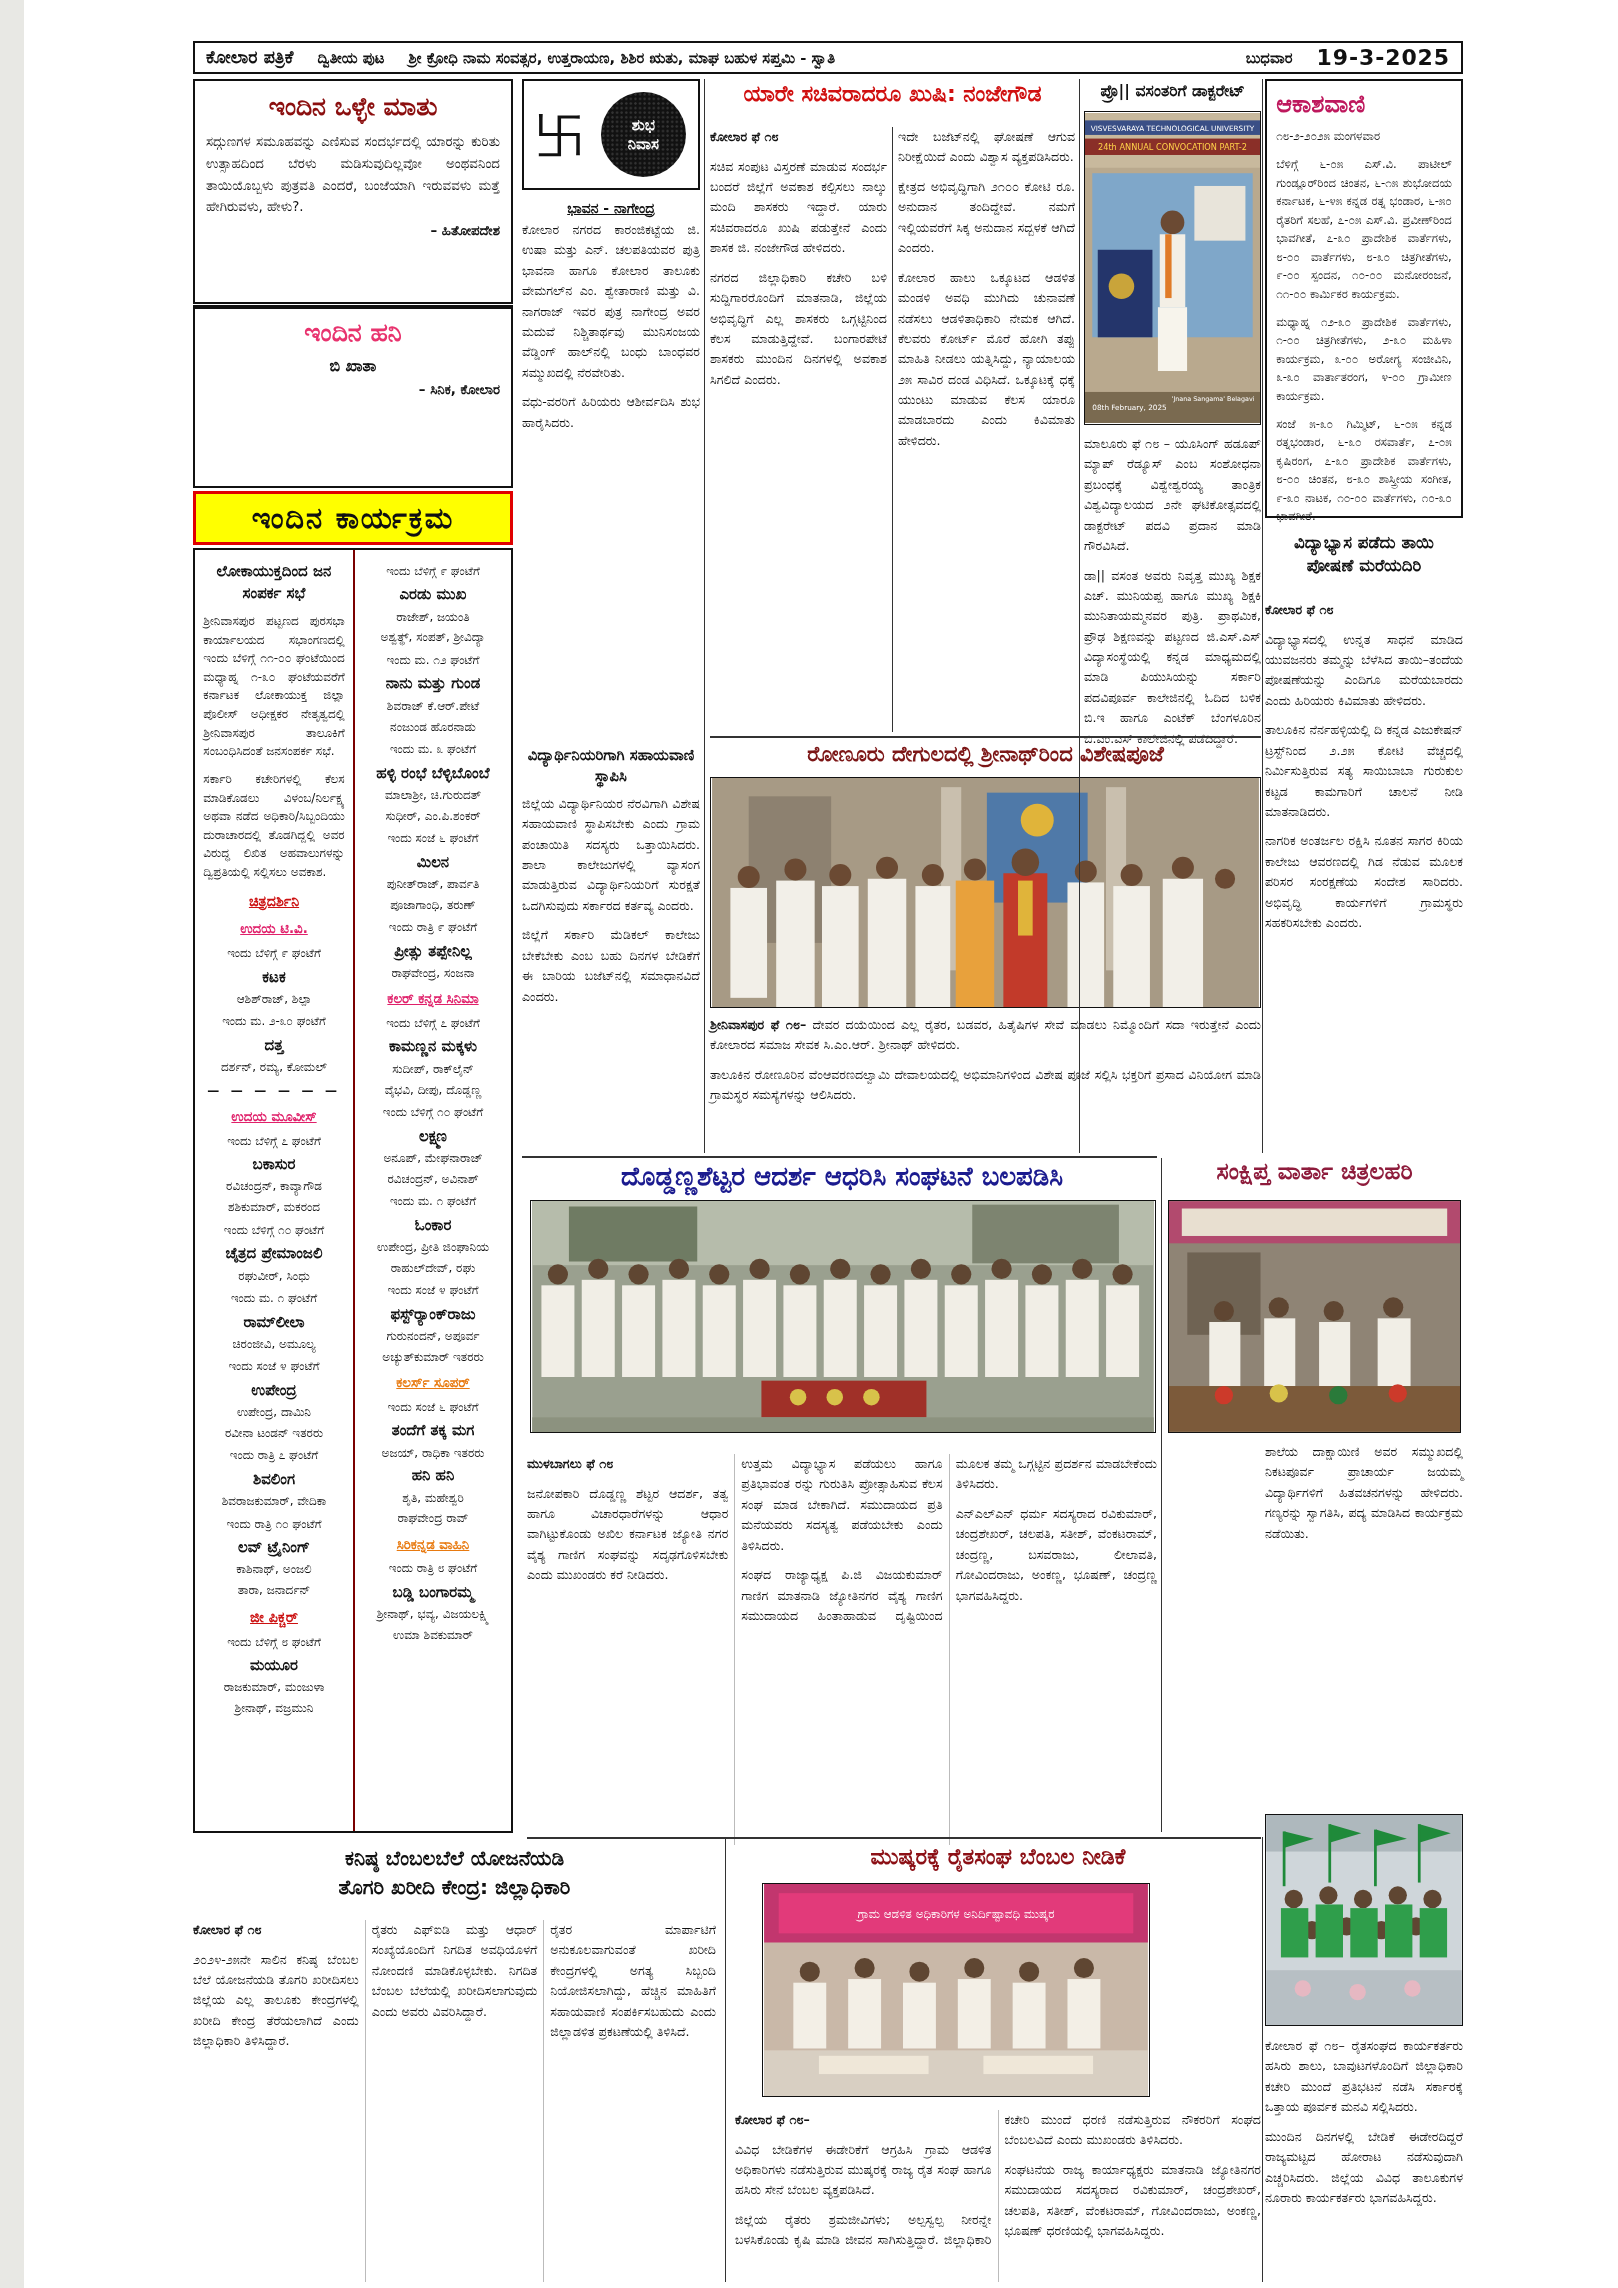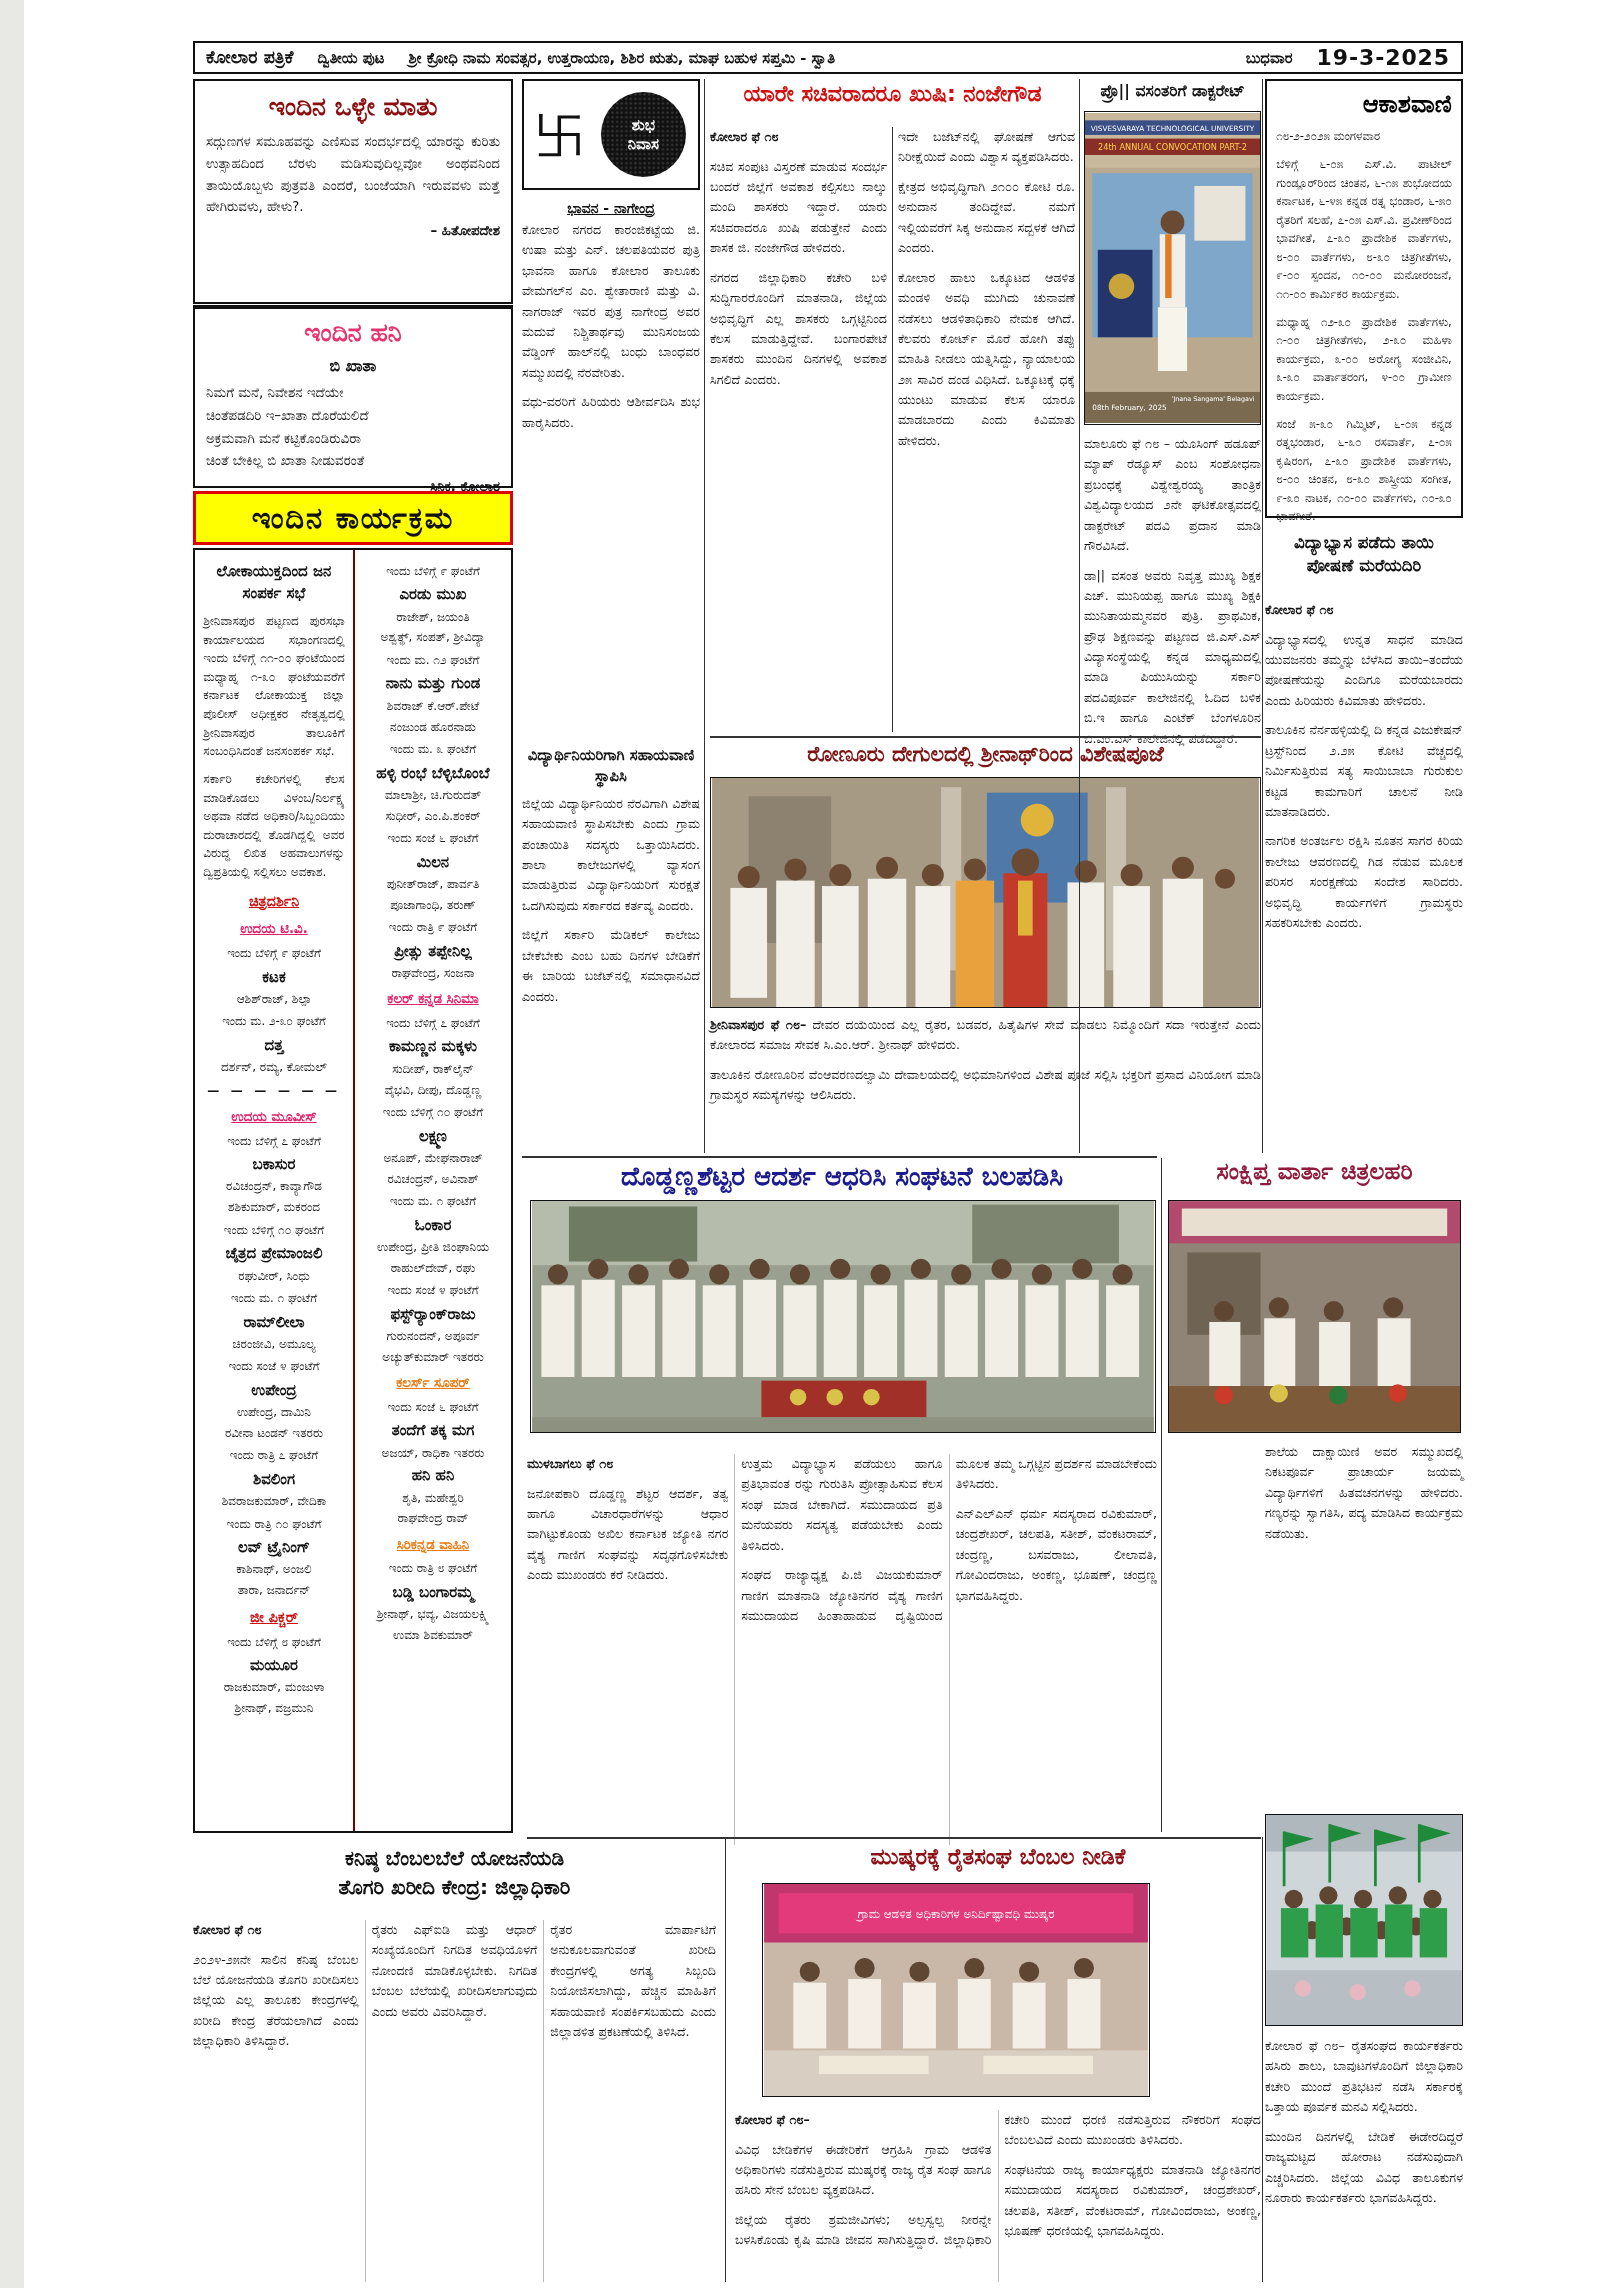--- a/index.html
+++ b/index.html
@@ -40,21 +40,21 @@
   .prow[data-kind="title"]{font-weight:bold;font-size:15px;margin:1.8px 0;}
   .prow[data-kind="cast"]{font-size:12px;}
   .prow[data-kind="dashes"]{letter-spacing:3.7px;font-weight:bold;margin:5.5px 0;}
   
   .hl-red{color:#d01010;font-weight:bold;text-align:center;}
   .hl-maroon{color:#7c1616;font-weight:bold;text-align:center;}
   .hl-plum{color:#8e1c3c;font-weight:bold;text-align:center;}
   .hl-navy{color:#1b1b8f;font-weight:bold;text-align:center;}
   .hl-black{color:#111;font-weight:bold;text-align:center;}
   .hl-darkred{color:#8c1016;font-weight:bold;text-align:center;}
-  .green-title{color:#000000;font-size:24px;font-weight:bold;text-align:right;margin:1.8px 0 9.2px;}
+  .green-title{color:#be185d;font-size:24px;font-weight:bold;text-align:left;margin:1.8px 0 9.2px;}
   .body-txt{font-size:12.6px;line-height:1.62;}
   .small-txt{font-size:11.6px;line-height:1.6;}
   .dateline{font-weight:bold;}
   .subhead{font-weight:bold;font-size:14.8px;text-align:center;line-height:1.45;margin:5.5px 0 7.4px;}
   .cols3{column-count:3;column-gap:13px;column-rule:0.9px solid #bbb;}
   .cols2{column-count:2;column-gap:13px;column-rule:0.9px solid #bbb;}
   .vrule{background:#333;width:1.4px;}
   
   .logo-box{border:2.8px solid #111;box-sizing:border-box;display:flex;align-items:center;justify-content:space-around;padding:3.7px;}
   .swastika{font-size:48px;line-height:1;}
@@ -79,27 +79,20 @@
 
   <div class="abs box" style="left:169px;top:79px;width:320px;height:225px;">
     <div class="gw-title">ಇಂದಿನ ಒಳ್ಳೇ ಮಾತು</div>
     <div class="gw-body jt">ಸದ್ಗುಣಗಳ ಸಮೂಹವನ್ನು ಎಣಿಸುವ ಸಂದರ್ಭದಲ್ಲಿ ಯಾರನ್ನು ಕುರಿತು ಉತ್ಸಾಹದಿಂದ ಬೆರಳು ಮಡಿಸುವುದಿಲ್ಲವೋ ಅಂಥವನಿಂದ ತಾಯಿಯೊಬ್ಬಳು ಪುತ್ರವತಿ ಎಂದರೆ, ಬಂಜೆಯಾಗಿ ಇರುವವಳು ಮತ್ತೆ ಹೇಗಿರುವಳು, ಹೇಳು?.</div>
     <div class="attr">– ಹಿತೋಪದೇಶ</div>
   </div>
 
   <div class="abs box" style="left:169px;top:305px;width:320px;height:183px;border-top-width:4.6px;">
     <div class="hani-title">ಇಂದಿನ ಹನಿ</div>
     <div class="hani-sub">ಬಿ ಖಾತಾ</div>
-    <div>
-
-    <div class="hani-line">ನಿಮಗೆ ಮನೆ, ನಿವೇಶನ ಇದೆಯೇ</div>
-        <div class="hani-line">ಚಿಂತೆಪಡದಿರಿ ಇ–ಖಾತಾ ದೊರೆಯಲಿದೆ</div>
-        <div class="hani-line">ಅಕ್ರಮವಾಗಿ ಮನೆ ಕಟ್ಟಿಕೊಂಡಿರುವಿರಾ</div>
-        <div class="hani-line">ಚಿಂತೆ ಬೇಕಿಲ್ಲ ಬಿ ಖಾತಾ ನೀಡುವರಂತೆ</div>
-      </div>
     <div class="attr">– ಸಿನಿಕ, ಕೋಲಾರ</div>
   </div>
 
   <div class="abs banner" style="left:169px;top:491px;width:320px;height:54px;">
     <span>ಇಂದಿನ ಕಾರ್ಯಕ್ರಮ</span>
   </div>
 
   <div class="abs progbox" style="left:169px;top:548px;width:320px;height:1285px;">
     <div class="progcol">
 

